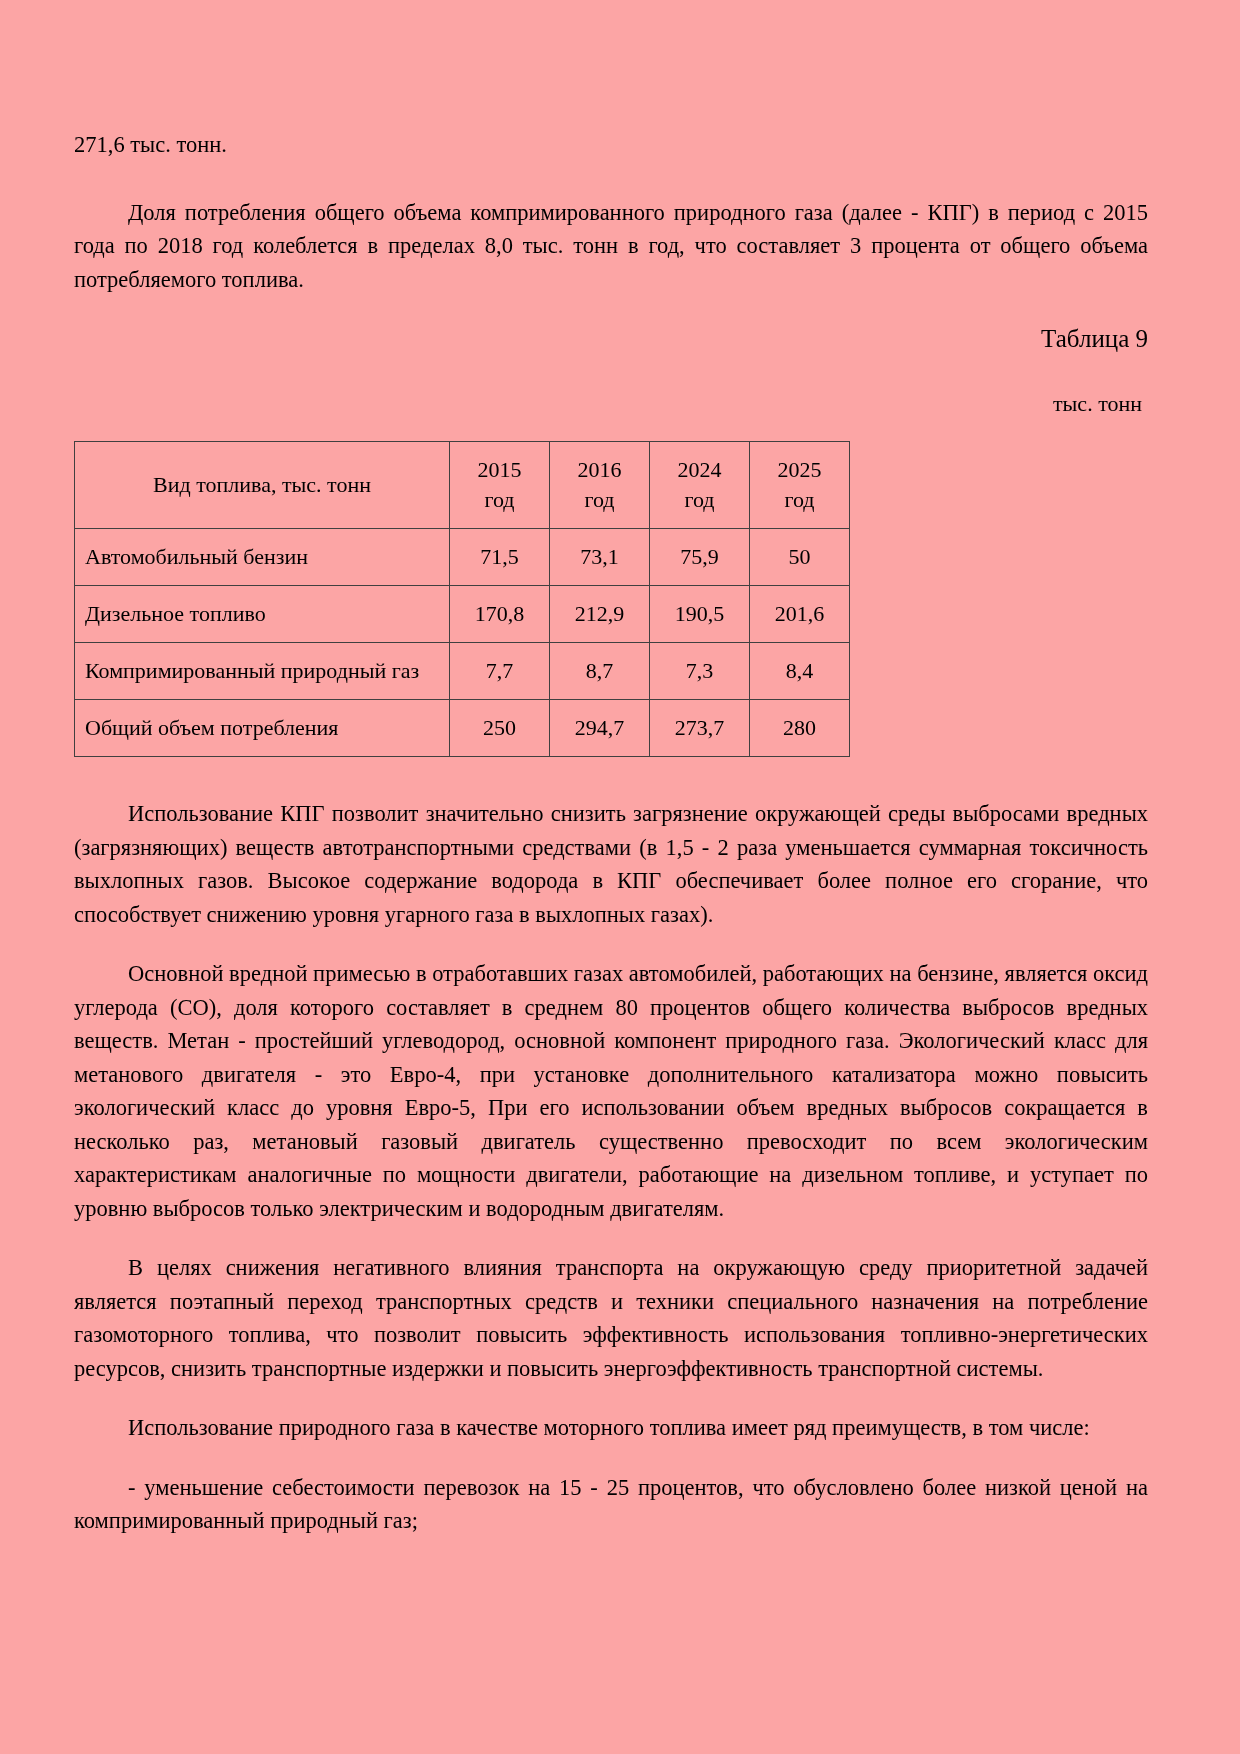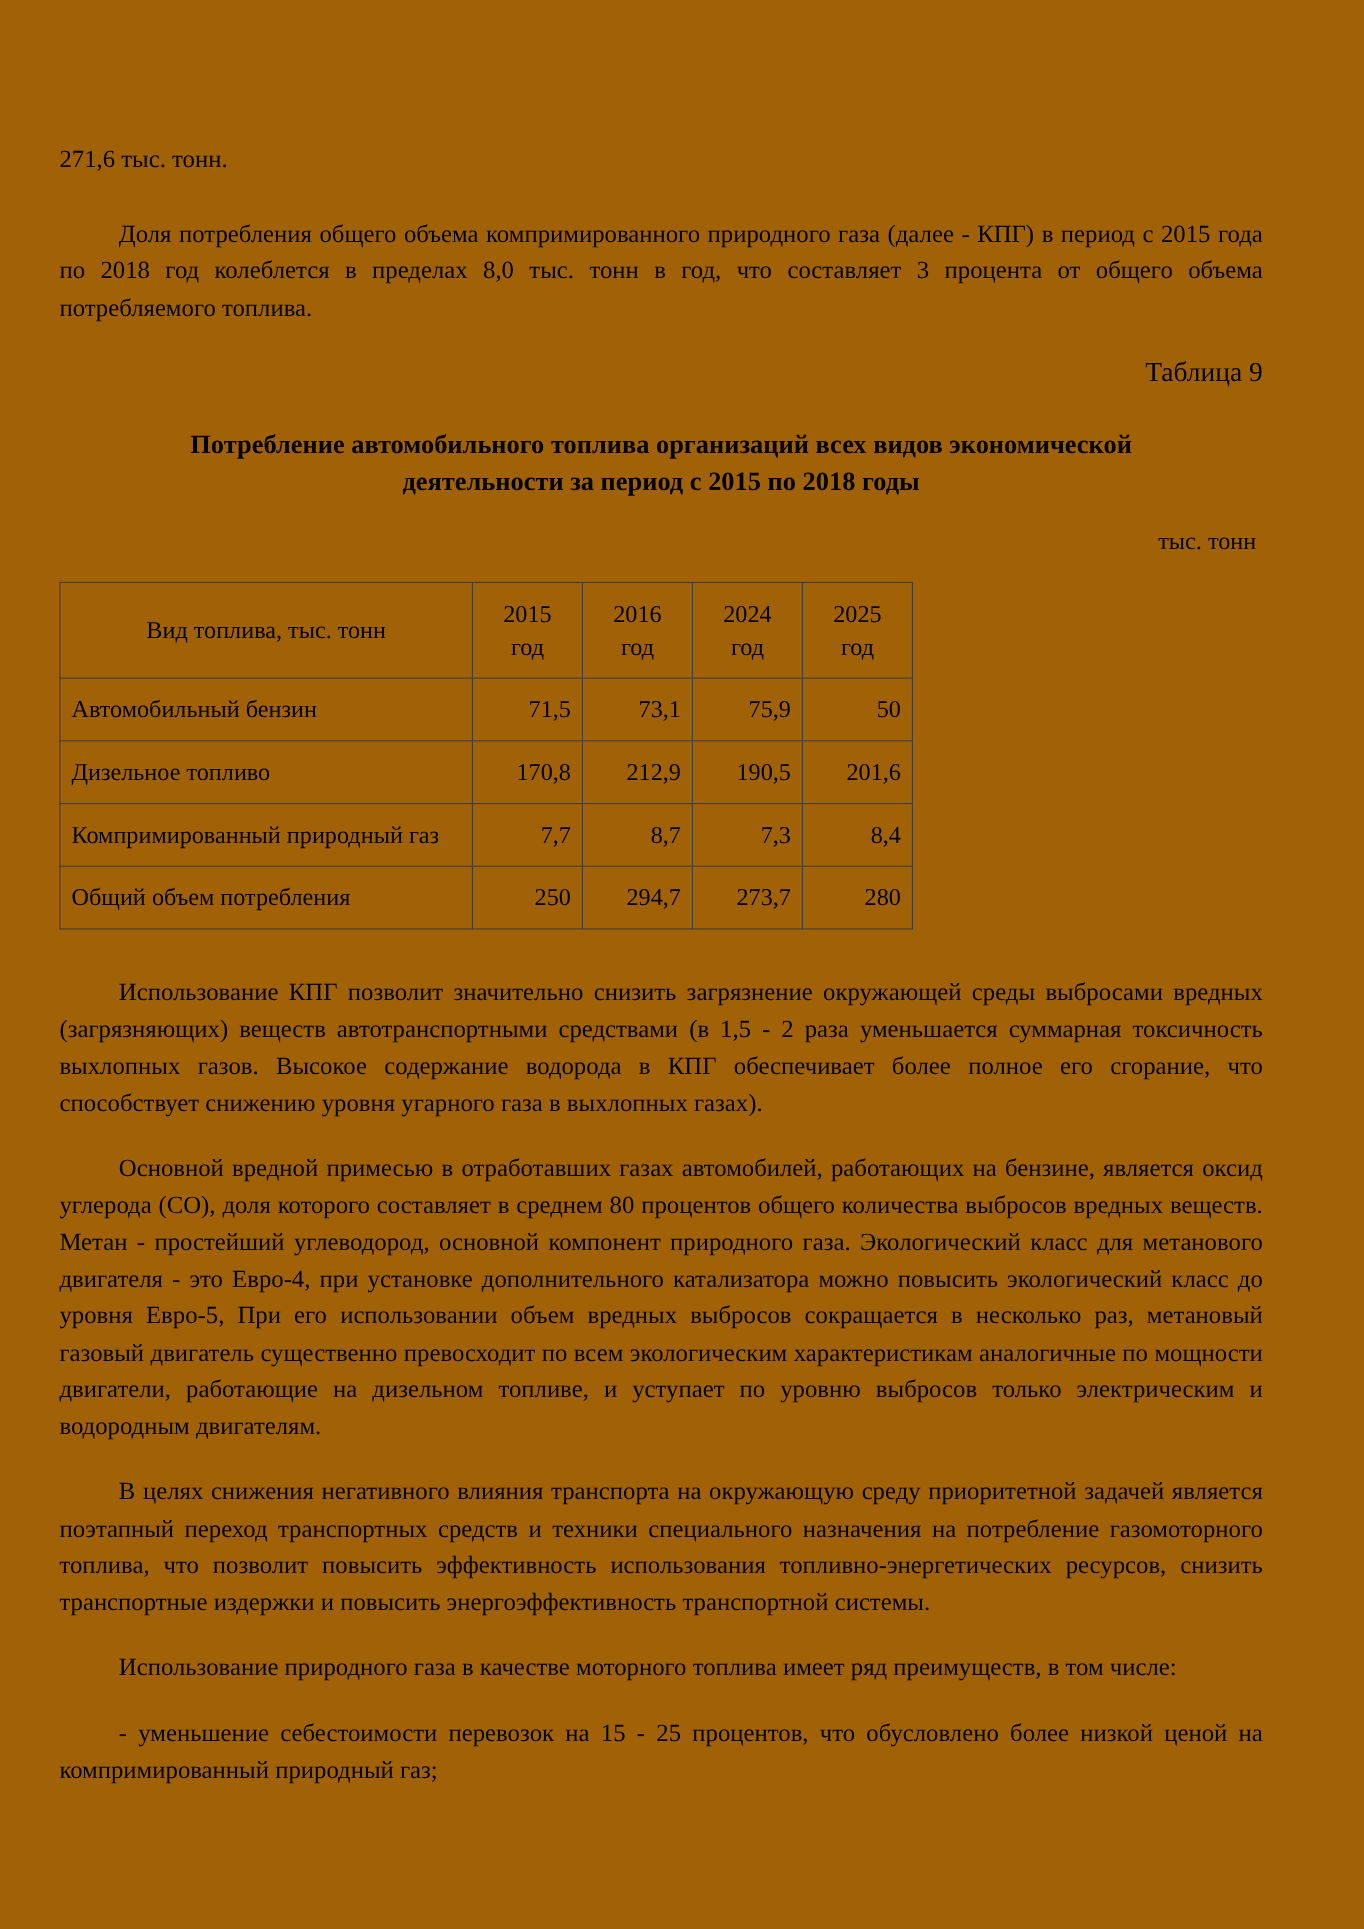--- a/index.html
+++ b/index.html
@@ -8,23 +8,23 @@
     background: #ffffff;
   }
   body {
     font-family: "Liberation Serif", "DejaVu Serif", serif;
     color: #000000;
   }
   .page {
     position: relative;
     width: 1240px;
     height: 1754px;
-    background: #a16207;
+    background: #fca5a5;
     box-sizing: border-box;
-    padding: 128px 92px 40px 54px;
+    padding: 128px 92px 40px 74px;
     overflow: hidden;
   }
   .para {
     font-size: 22.5px;
     line-height: 33.5px;
     text-align: justify;
     text-justify: inter-word;
     margin: 0 0 20px 0;
     hyphens: none;
   }
@@ -80,38 +80,37 @@
     text-align: center;
   }
   table.fuel-table th.rowhead-title {
     text-align: center;
   }
   table.fuel-table td.rowlabel {
     text-align: left;
     padding-left: 10px;
   }
   table.fuel-table td.val {
-    text-align: right;
+    text-align: center;
   }
   col.c-label { width: 375px; }
   col.c-year  { width: 100px; }
   .body-block .para:last-child { margin-bottom: 0; }
 </style>
 </head>
 <body>
 
 <div class="page">
 
   <p class="para noindent first-line">271,6 тыс. тонн.</p>
 
   <p class="para indent gap-after">Доля потребления общего объема компримированного природного газа (далее - КПГ) в период с 2015 года по 2018 год колеблется в пределах 8,0 тыс. тонн в год, что составляет 3 процента от общего объема потребляемого топлива.</p>
 
   <p class="table-label">Таблица 9</p>
 
-  <p class="table-title">Потребление автомобильного топлива организаций всех видов экономической деятельности за период с 2015 по 2018 годы</p>
 
   <p class="units">тыс. тонн</p>
 
   <table class="fuel-table">
     <colgroup>
       <col class="c-label">
       <col class="c-year">
       <col class="c-year">
       <col class="c-year">
       <col class="c-year">

